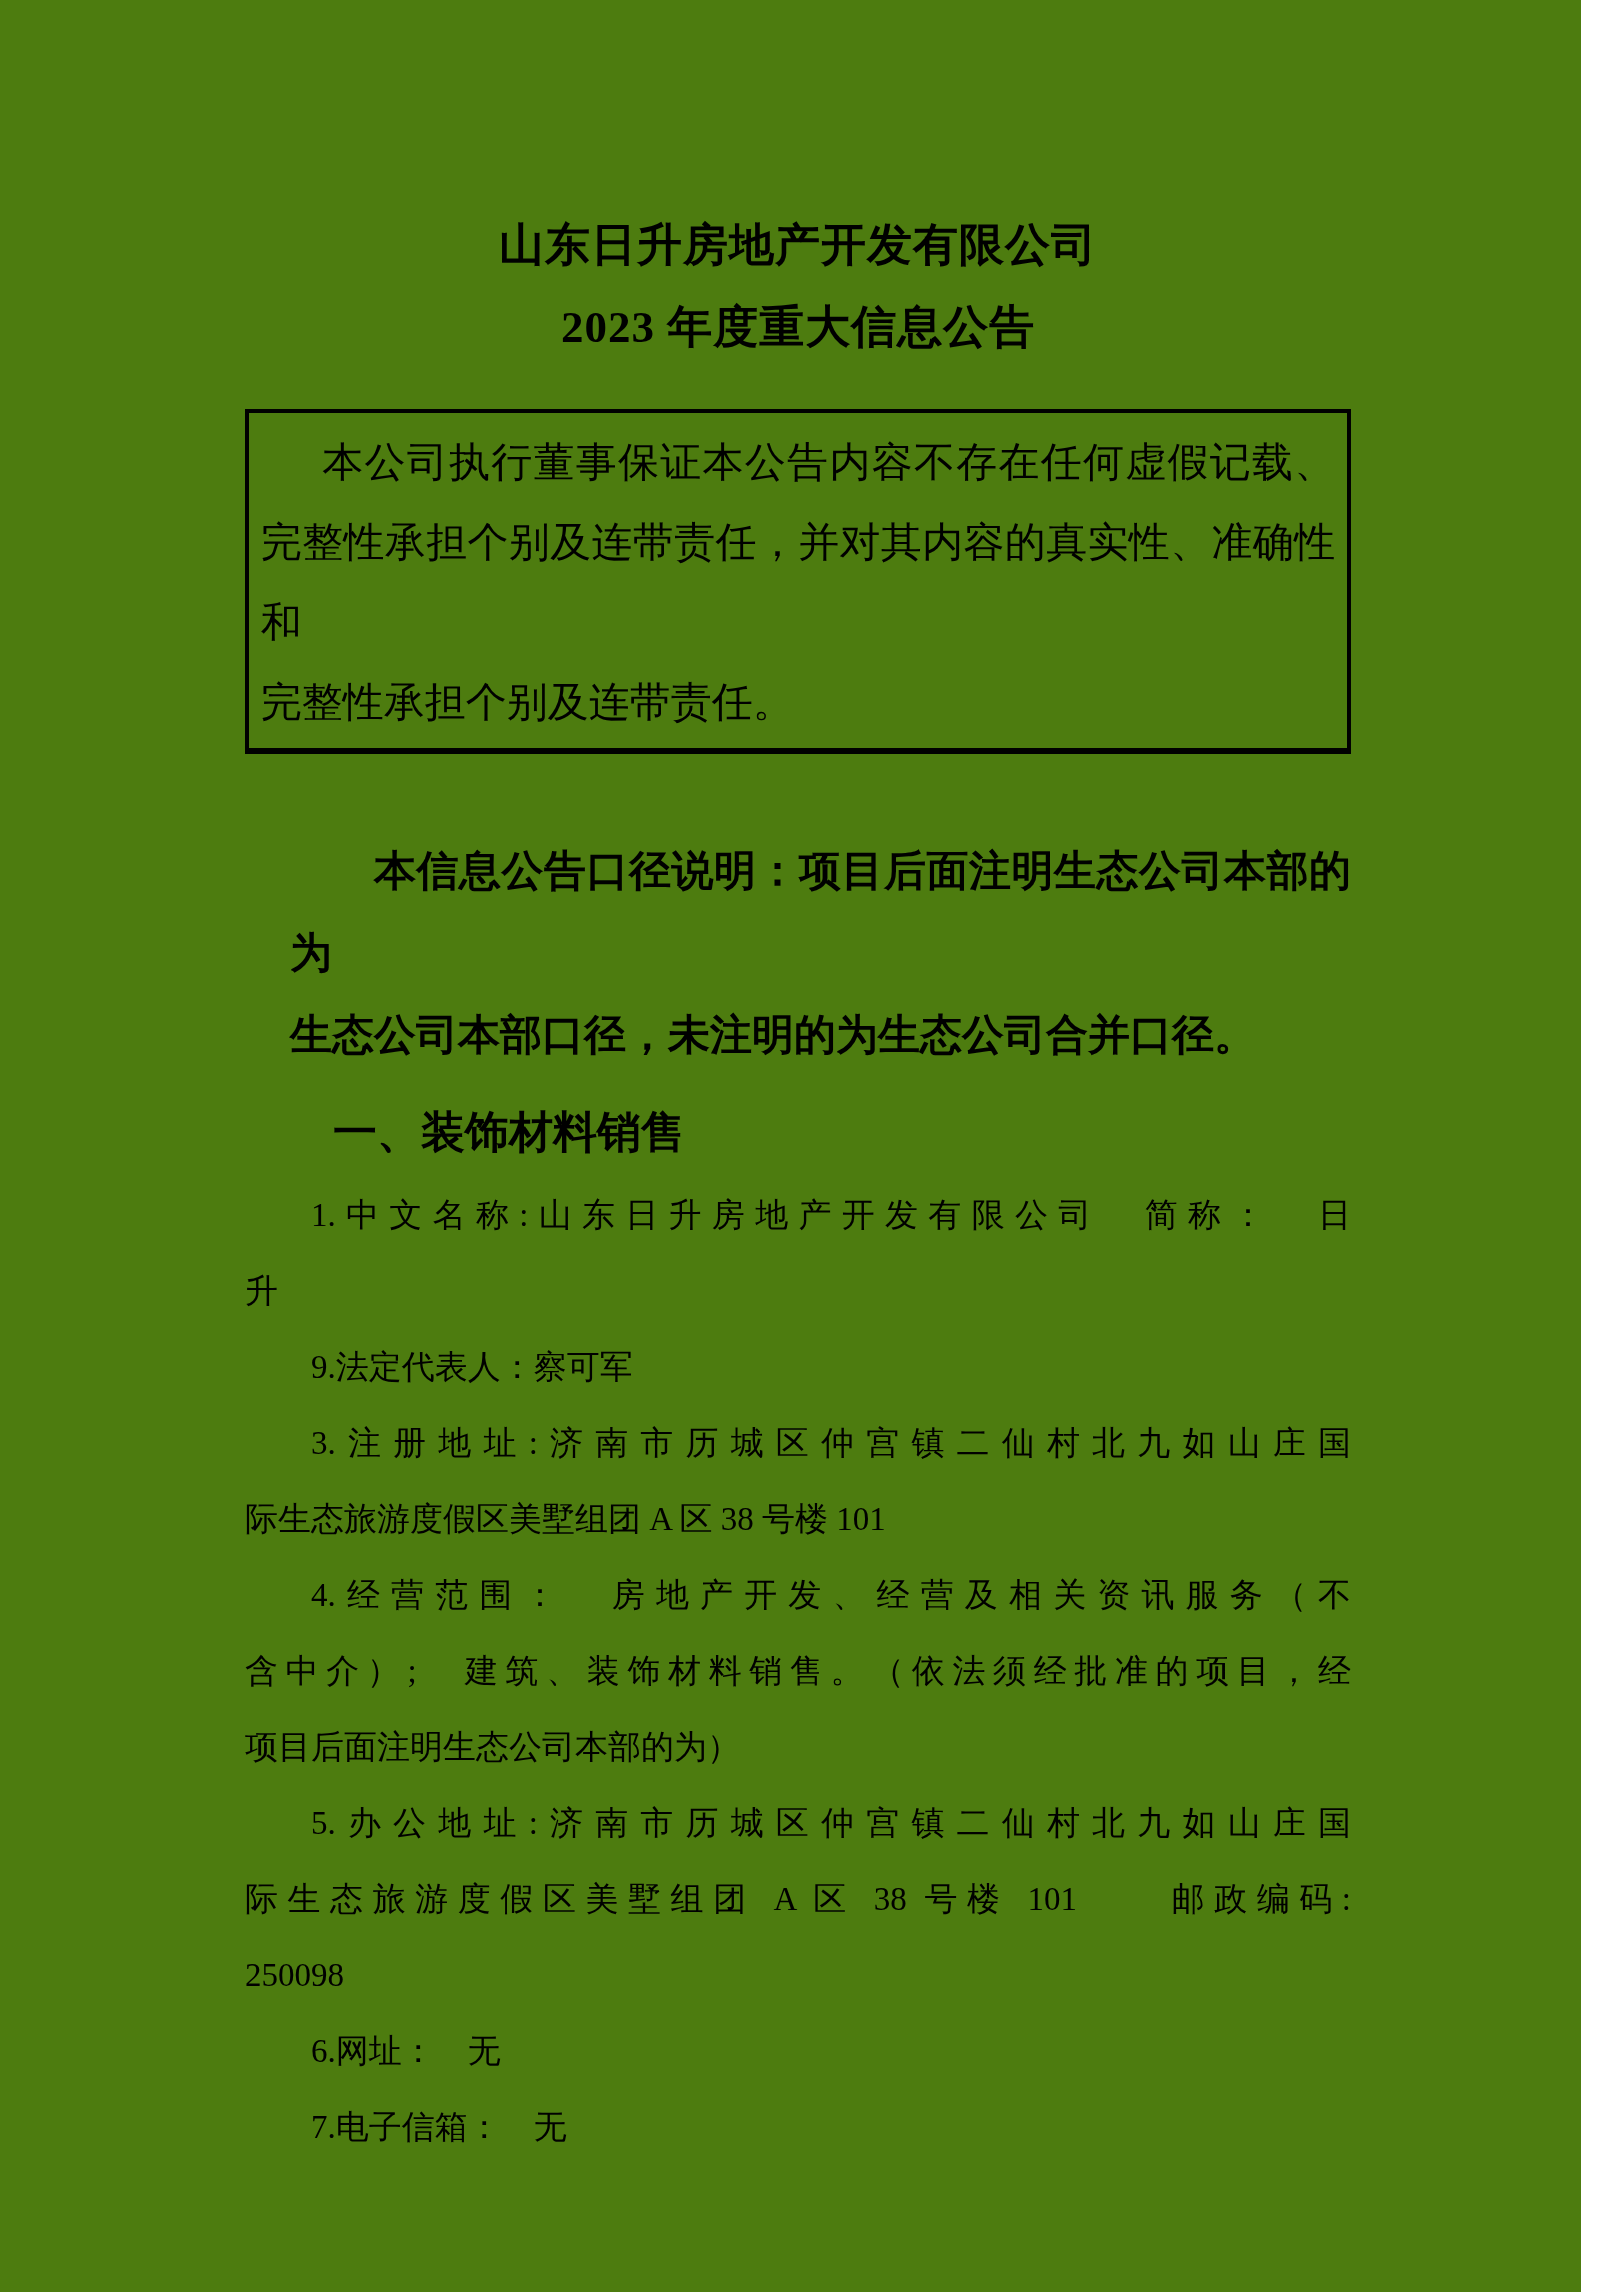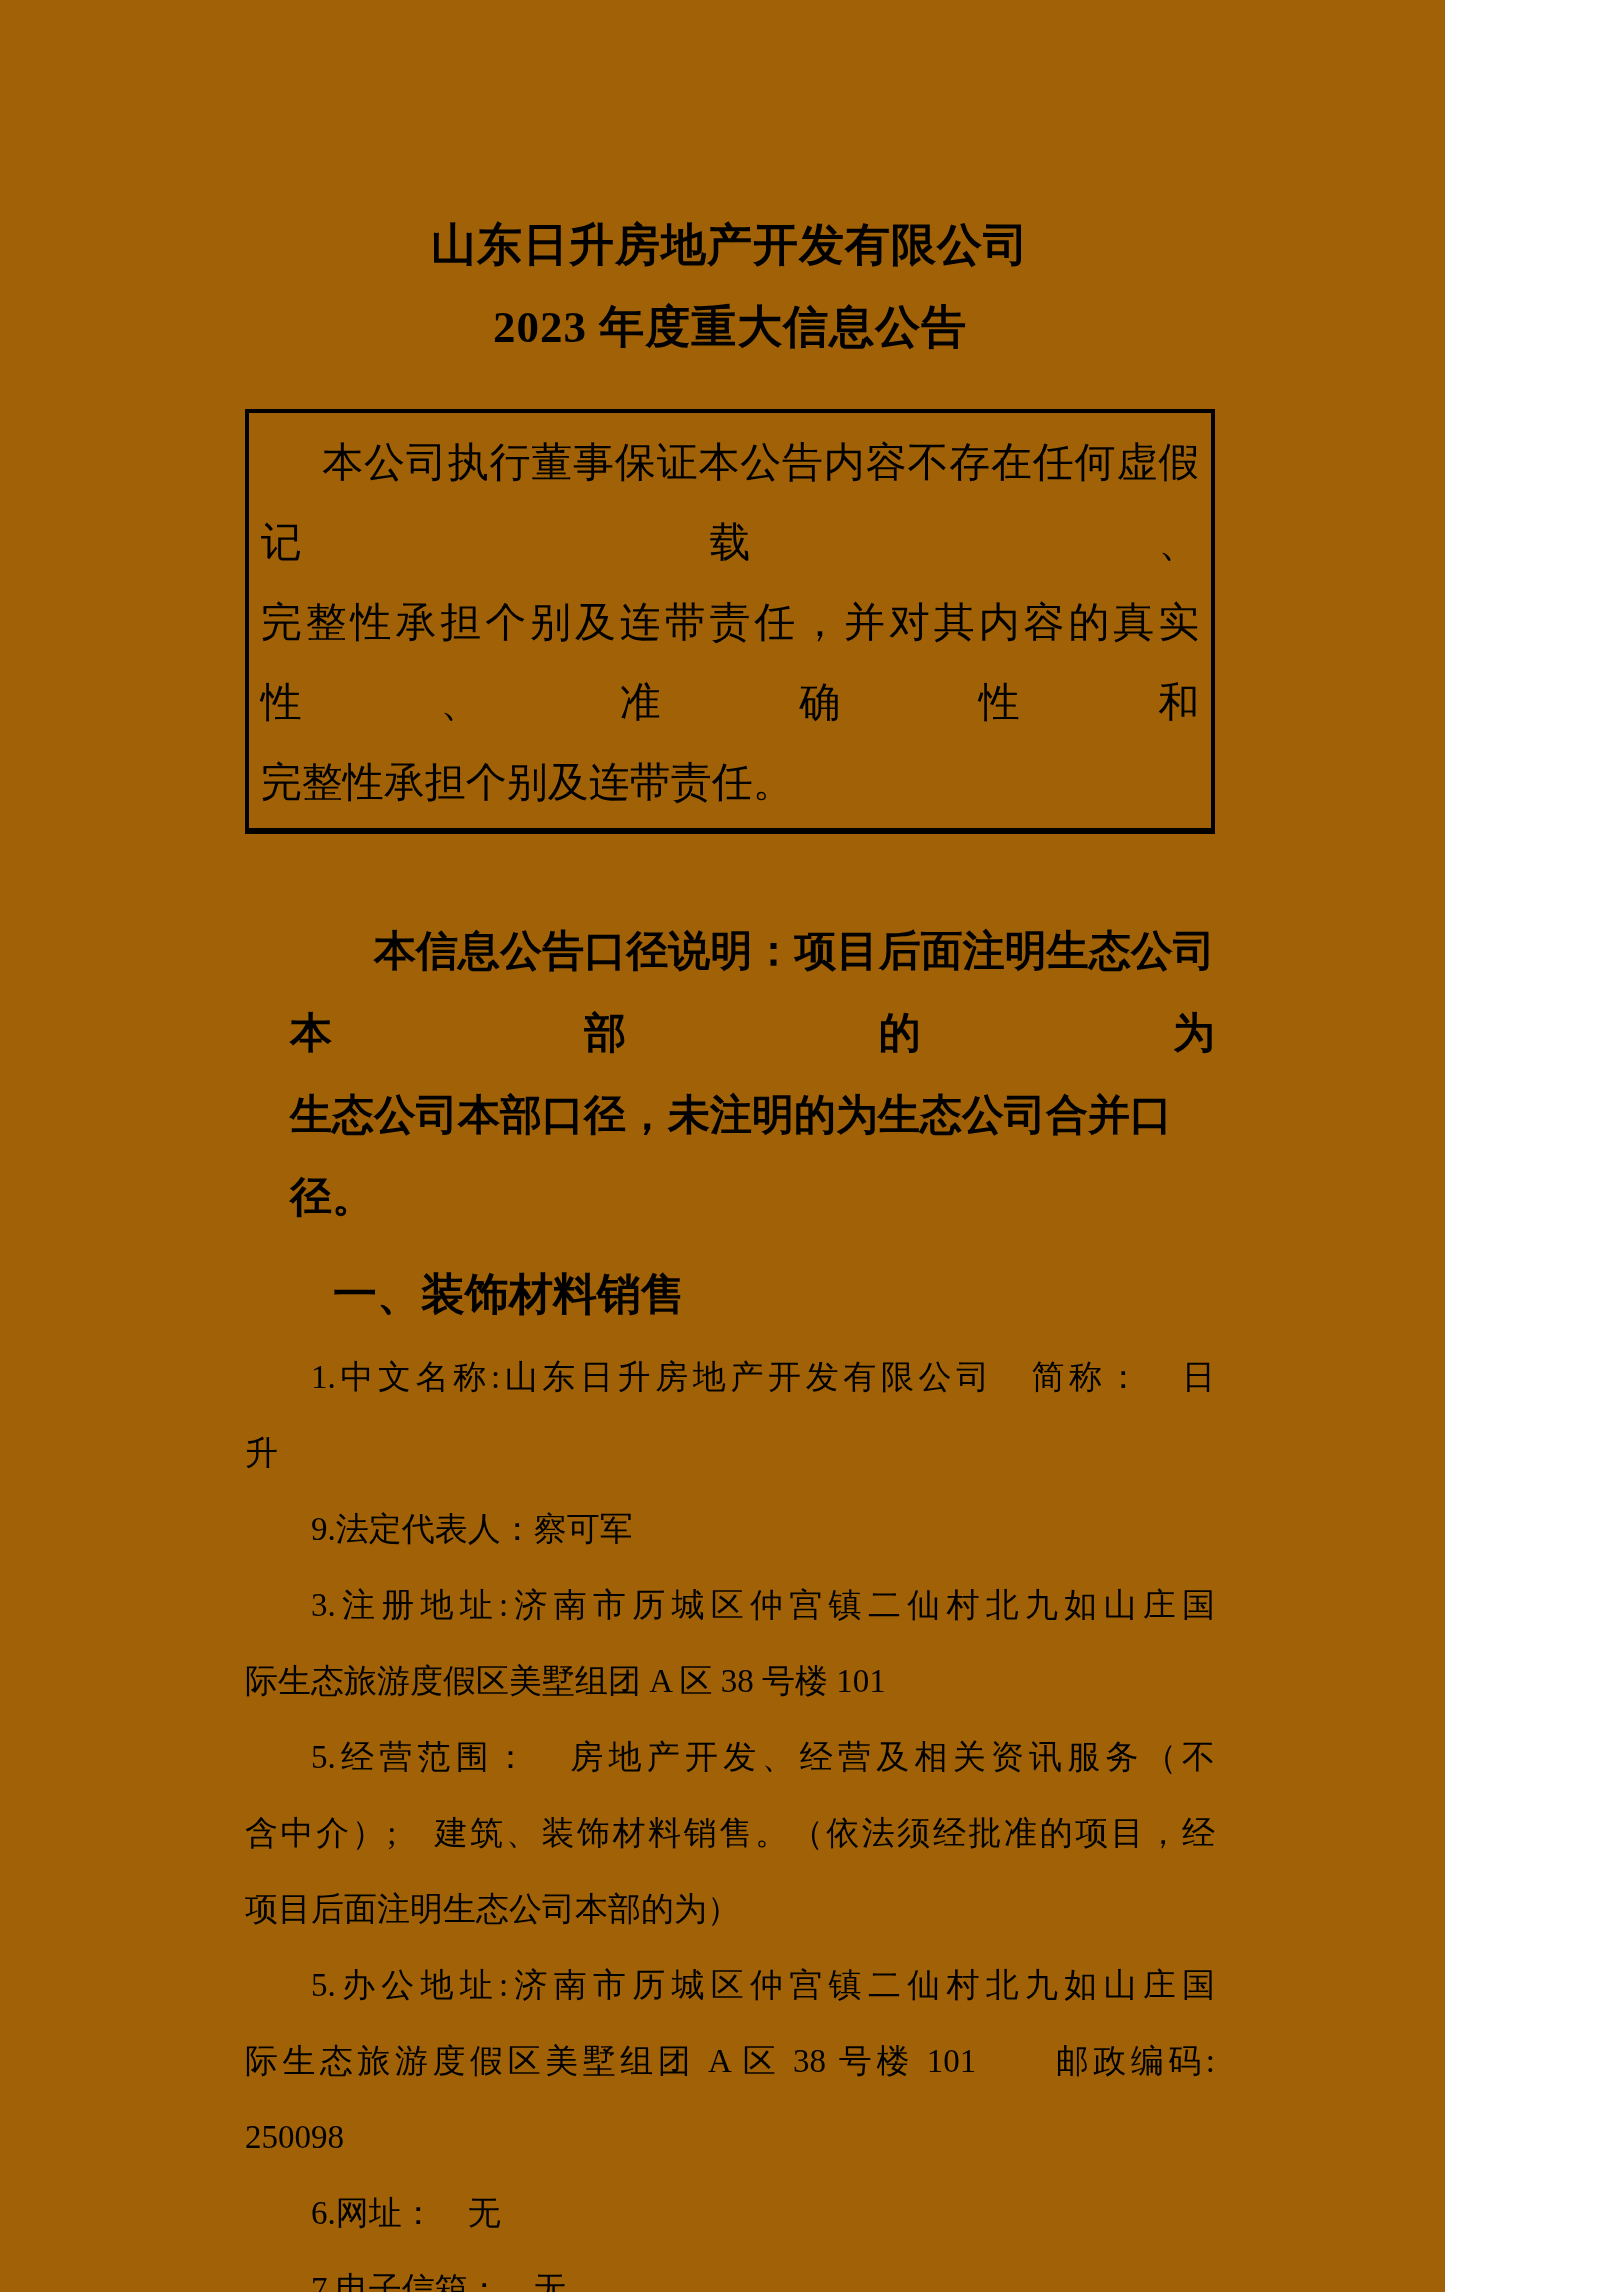--- a/index.html
+++ b/index.html
@@ -1,20 +1,20 @@
 <!DOCTYPE html>
 <html><head>
 <meta charset="utf-8">
 <style>
   html, body { margin: 0; padding: 0; }
   .page {
     position: relative;
-    width: 1445px;
+    width: 1581px;
     height: 2293px;
-    background: #a16207;
+    background: #4d7c0f;
     color: #000000;
     font-family: "Liberation Serif", "DejaVu Serif", serif;
     overflow: hidden;
   }
   .content {
     padding: 218px 230px 0 245px; 
   }
   .title, .subtitle {
     margin: 0;
     font-size: 45px;
@@ -82,21 +82,21 @@
     </div>
 
     <div class="heading">一、装饰材料销售</div>
 
     <div class="items">
       <div class="line indent full">1.中文名称:山东日升房地产开发有限公司　简称：　日</div>
       <div class="line">升</div>
       <div class="line indent">9.法定代表人：察可军</div>
       <div class="line indent full">3.注册地址:济南市历城区仲宫镇二仙村北九如山庄国</div>
       <div class="line">际生态旅游度假区美墅组团 A 区 38 号楼 101</div>
-      <div class="line indent full">5.经营范围：　房地产开发、经营及相关资讯服务（不</div>
+      <div class="line indent full">4.经营范围：　房地产开发、经营及相关资讯服务（不</div>
       <div class="line full">含中介）;　建筑、装饰材料销售。（依法须经批准的项目，经</div>
       <div class="line">项目后面注明生态公司本部的为）</div>
       <div class="line indent full">5.办公地址:济南市历城区仲宫镇二仙村北九如山庄国</div>
       <div class="line full">际生态旅游度假区美墅组团 A 区 38 号楼 101　　邮政编码:</div>
       <div class="line">250098</div>
       <div class="line indent">6.网址：　无</div>
       <div class="line indent">7.电子信箱：　无</div>
     </div>
 
   </div>

